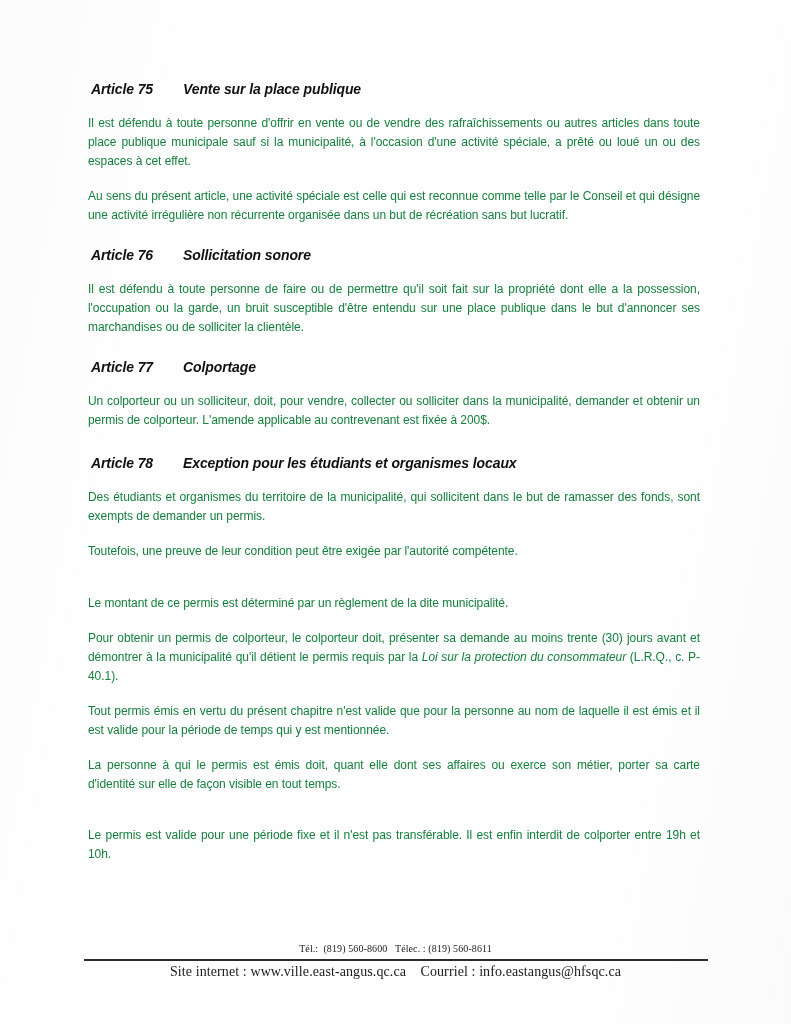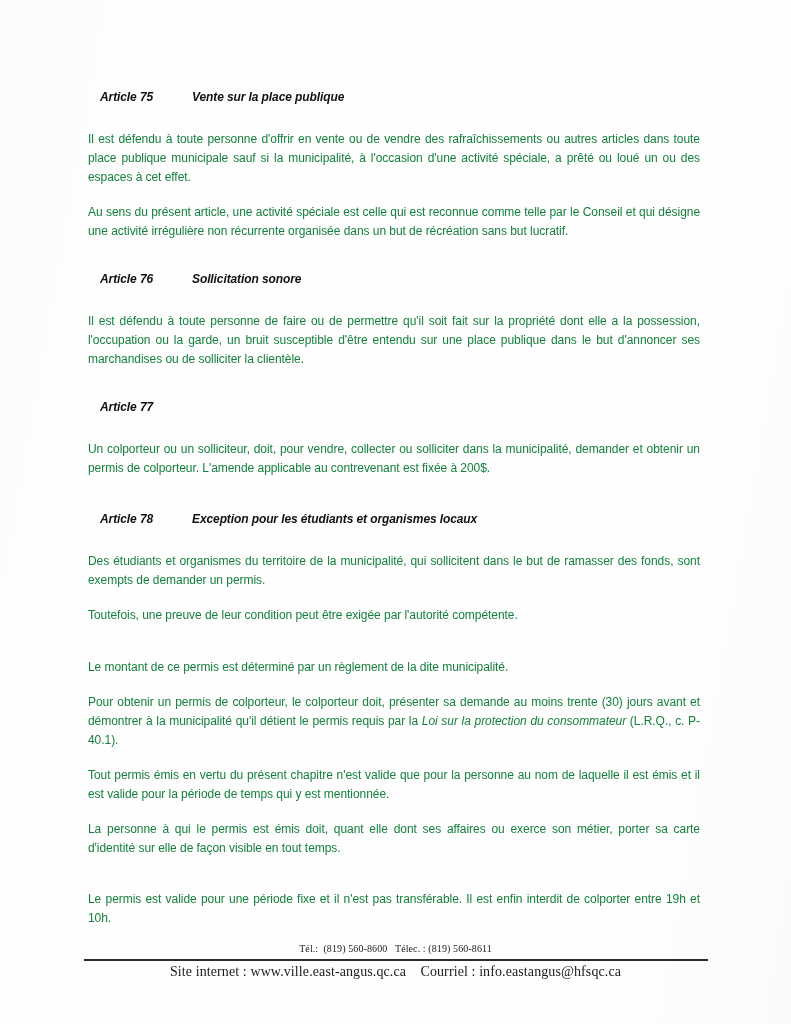--- a/index.html
+++ b/index.html
@@ -41,24 +41,24 @@
     top: 78px;
     width: 612px;
   }
 
   
   .article-heading {
     display: flex;
     align-items: baseline;
     font-weight: bold;
     font-style: italic;
-    font-size: 12px;
+    font-size: 14px;
     letter-spacing: -0.1px;
     color: #111111;
-    margin: 12px;
+    margin: 3px;
   }
 
   .article-number {
     flex: 0 0 auto;
     width: 92px;
     white-space: nowrap;
   }
 
   .article-title {
     flex: 1 1 auto;
@@ -137,20 +137,21 @@
     <div class="article-heading">
       <span class="article-number">Article 76</span>
       <span class="article-title">Sollicitation sonore</span>
     </div>
     <div class="gap-after-heading"></div>
     <p class="para">Il est défendu à toute personne de faire ou de permettre qu'il soit fait sur la propriété dont elle a la possession, l'occupation ou la garde, un bruit susceptible d'être entendu sur une place publique dans le but d'annoncer ses marchandises ou de solliciter la clientèle.</p>
 
     <div class="gap-before-heading"></div>
     <div class="article-heading">
       <span class="article-number">Article 77</span>
+      <span class="article-title">Colportage</span>
     </div>
     <div class="gap-after-heading"></div>
     <p class="para">Un colporteur ou un solliciteur, doit, pour vendre, collecter ou solliciter dans la municipalité, demander et obtenir un permis de colporteur.  L'amende applicable au contrevenant est fixée à 200$.</p>
 
     <div class="gap-before-heading-lg"></div>
     <div class="article-heading">
       <span class="article-number">Article 78</span>
       <span class="article-title">Exception pour les étudiants et organismes locaux</span>
     </div>
     <div class="gap-after-heading"></div>

